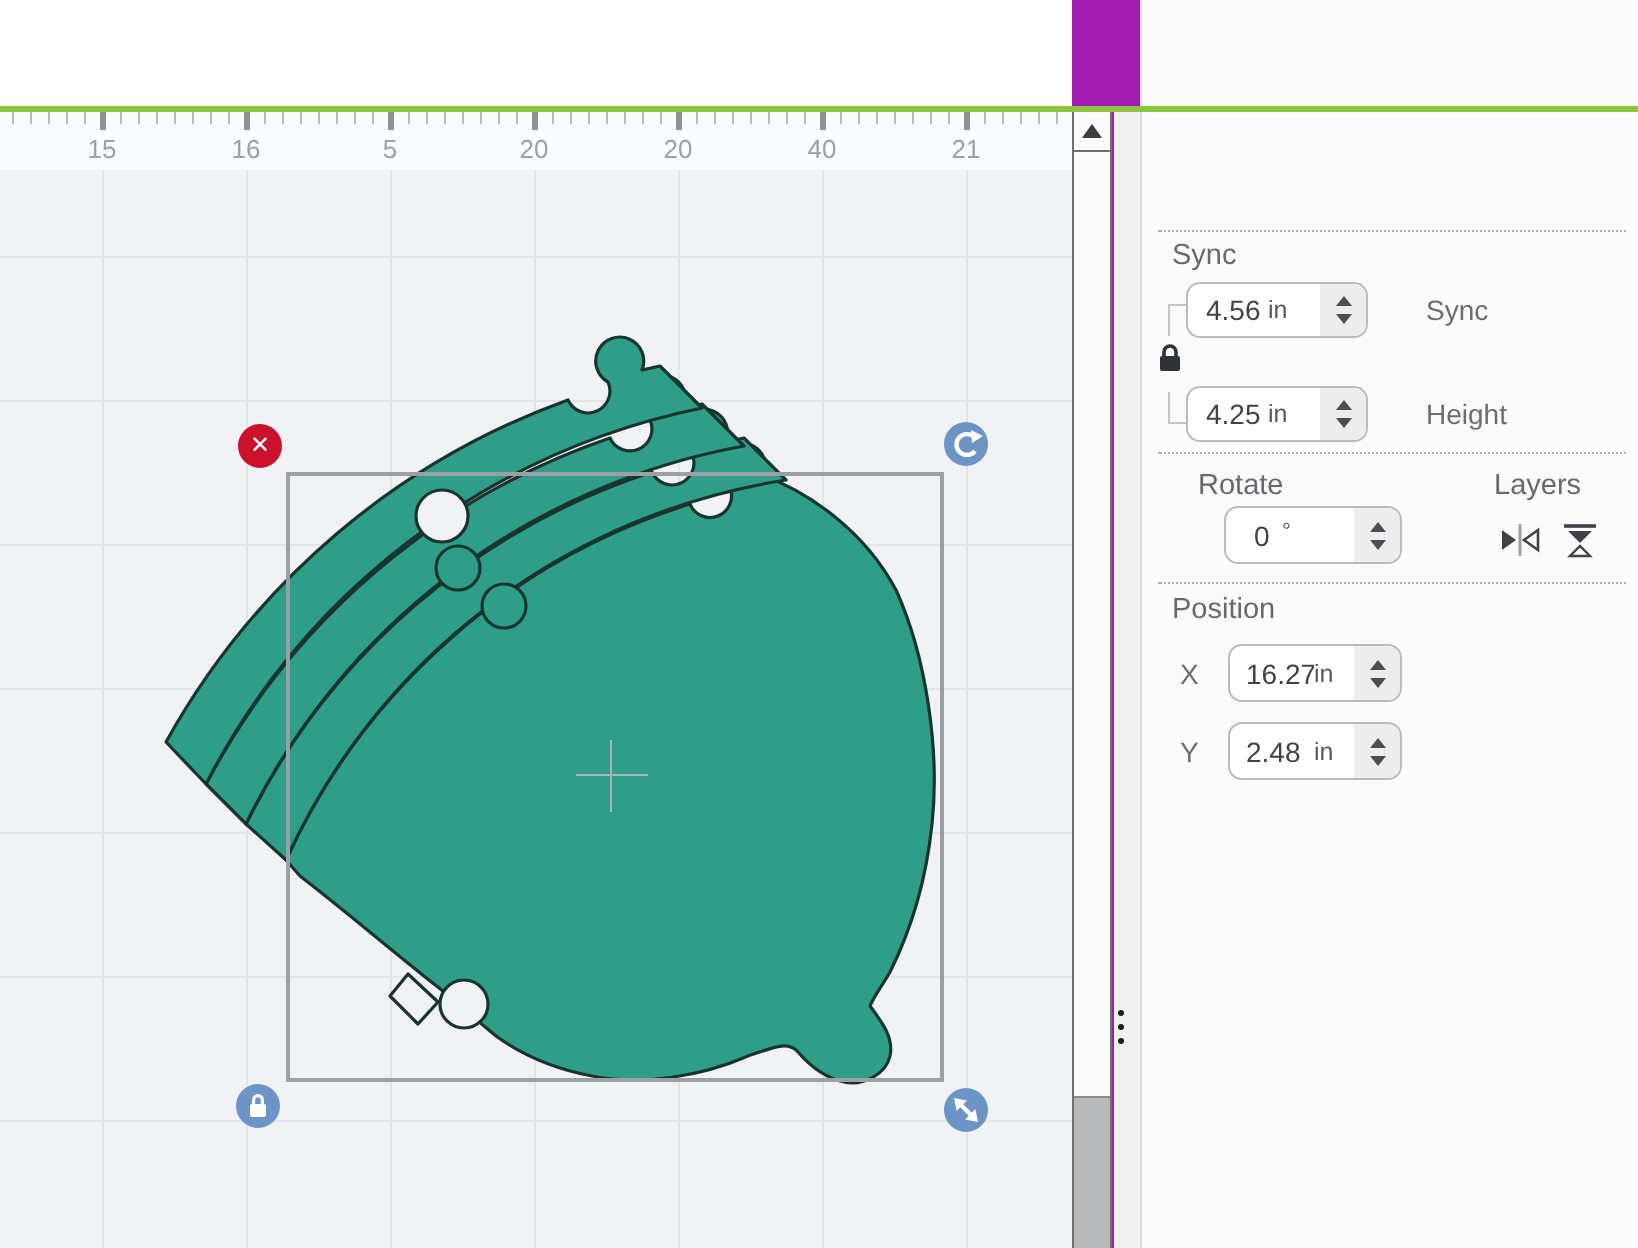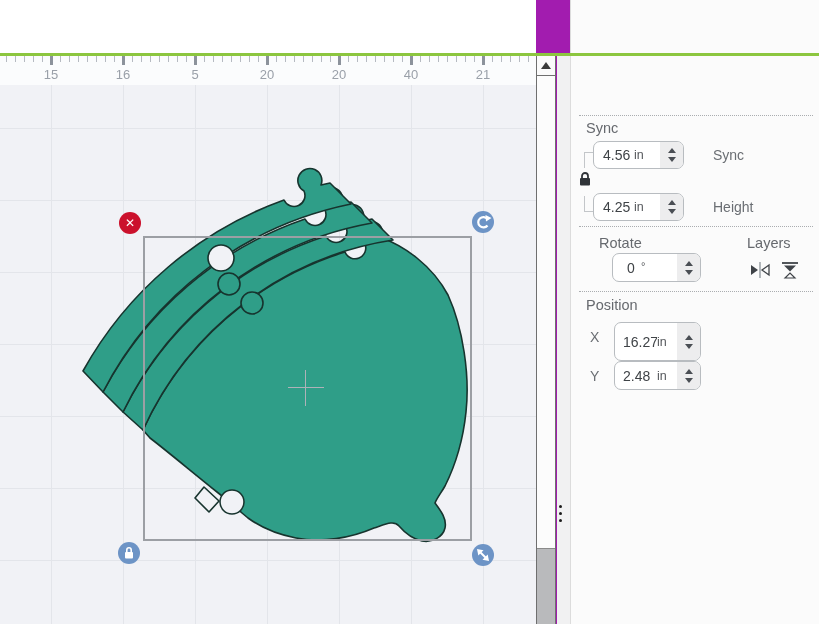--- a/index.html
+++ b/index.html
@@ -89,21 +89,21 @@
   .spin-up { width:0; height:0; border-left:4px solid transparent; border-right:4px solid transparent;
              border-bottom:5px solid #4a4e54; }
   .spin-down { width:0; height:0; border-left:4px solid transparent; border-right:4px solid transparent;
                border-top:5px solid #4a4e54; }
 
   #size-width-input { left:22px; top:141px; width:91px; }
   #size-height-input { left:22px; top:193px; width:91px; }
   #size-width-input input, #size-height-input input { width:40px; padding-left:9px; }
   #rotate-input { left:41px; top:253px; width:89px; height:29px; }
   #rotate-input input { width:28px; padding-left:14px; }
-  #pos-x-input { left:43px; top:322px; width:87px; height:39px; }
+  #pos-x-input { left:43px; top:322px; width:87px; height:29px; }
   #pos-y-input { left:43px; top:361px; width:87px; height:29px; }
   #pos-x-input input, #pos-y-input input { width:42px; padding-left:8px; }
 
   .bracket { position:absolute; width:9px; height:16px; }
   #bracket-top { left:13px; top:152px; border-left:1px solid #c3c6c9; border-top:1px solid #c3c6c9; }
   #bracket-bottom { left:13px; top:196px; border-left:1px solid #c3c6c9; border-bottom:1px solid #c3c6c9; }
   #size-lock { position:absolute; left:6px; top:171px; width:16px; height:16px; cursor:pointer; }
 
   .mirror-btn { position:absolute; width:26px; height:24px; display:flex; align-items:center;
                 justify-content:center; cursor:pointer; }

